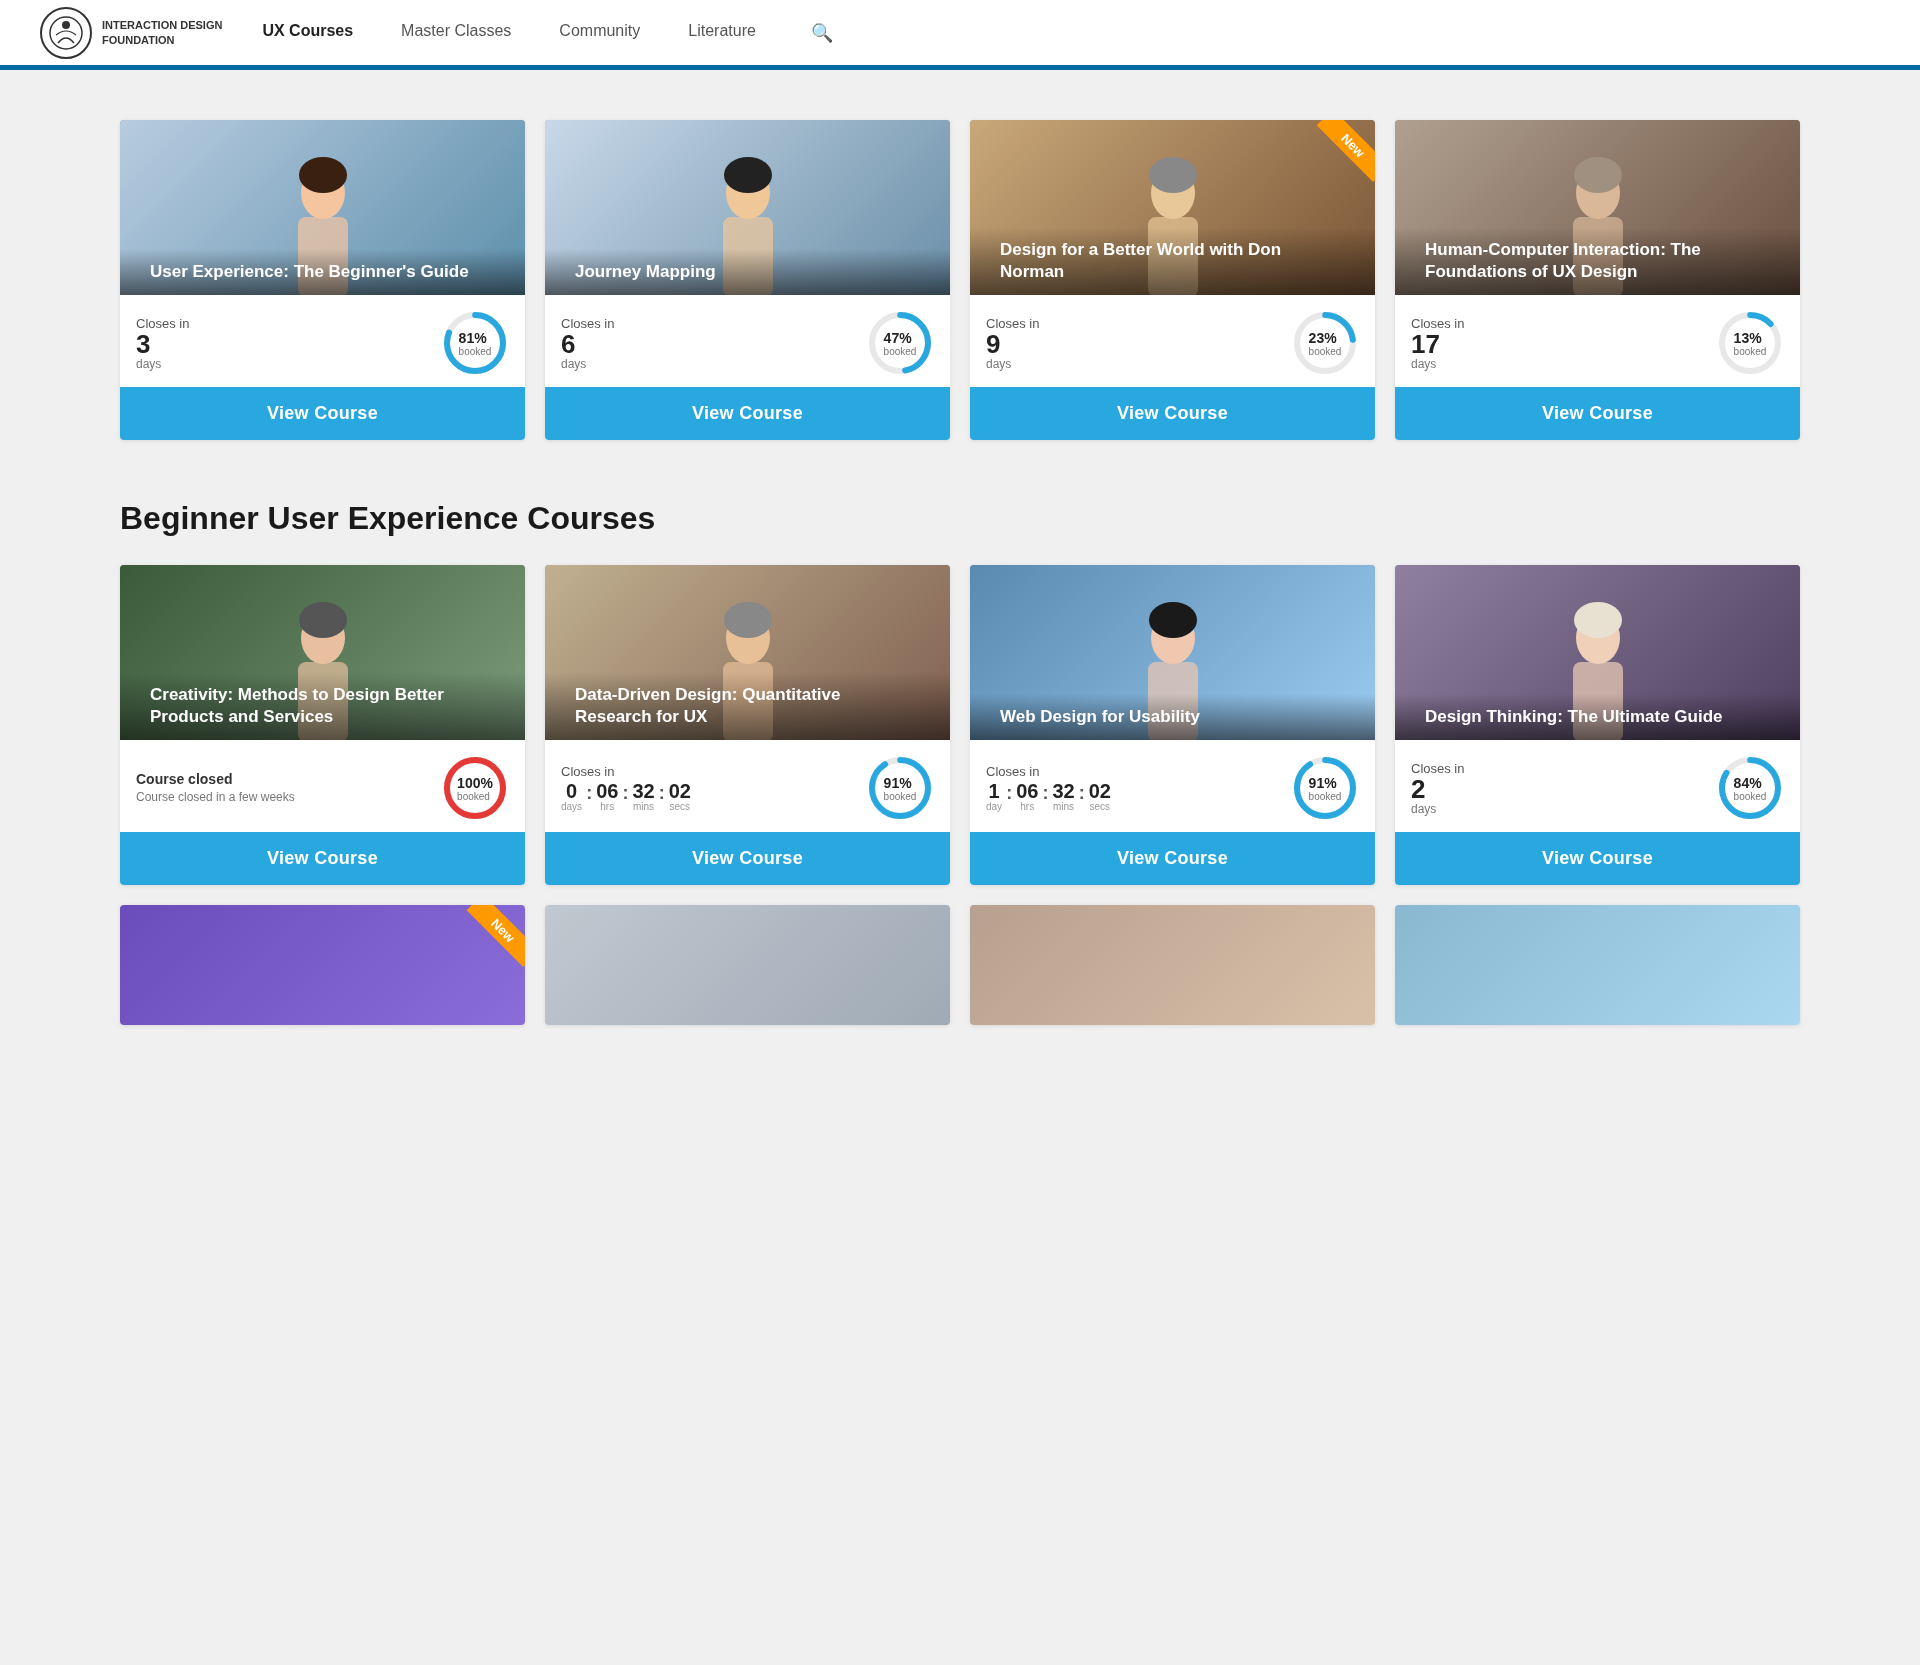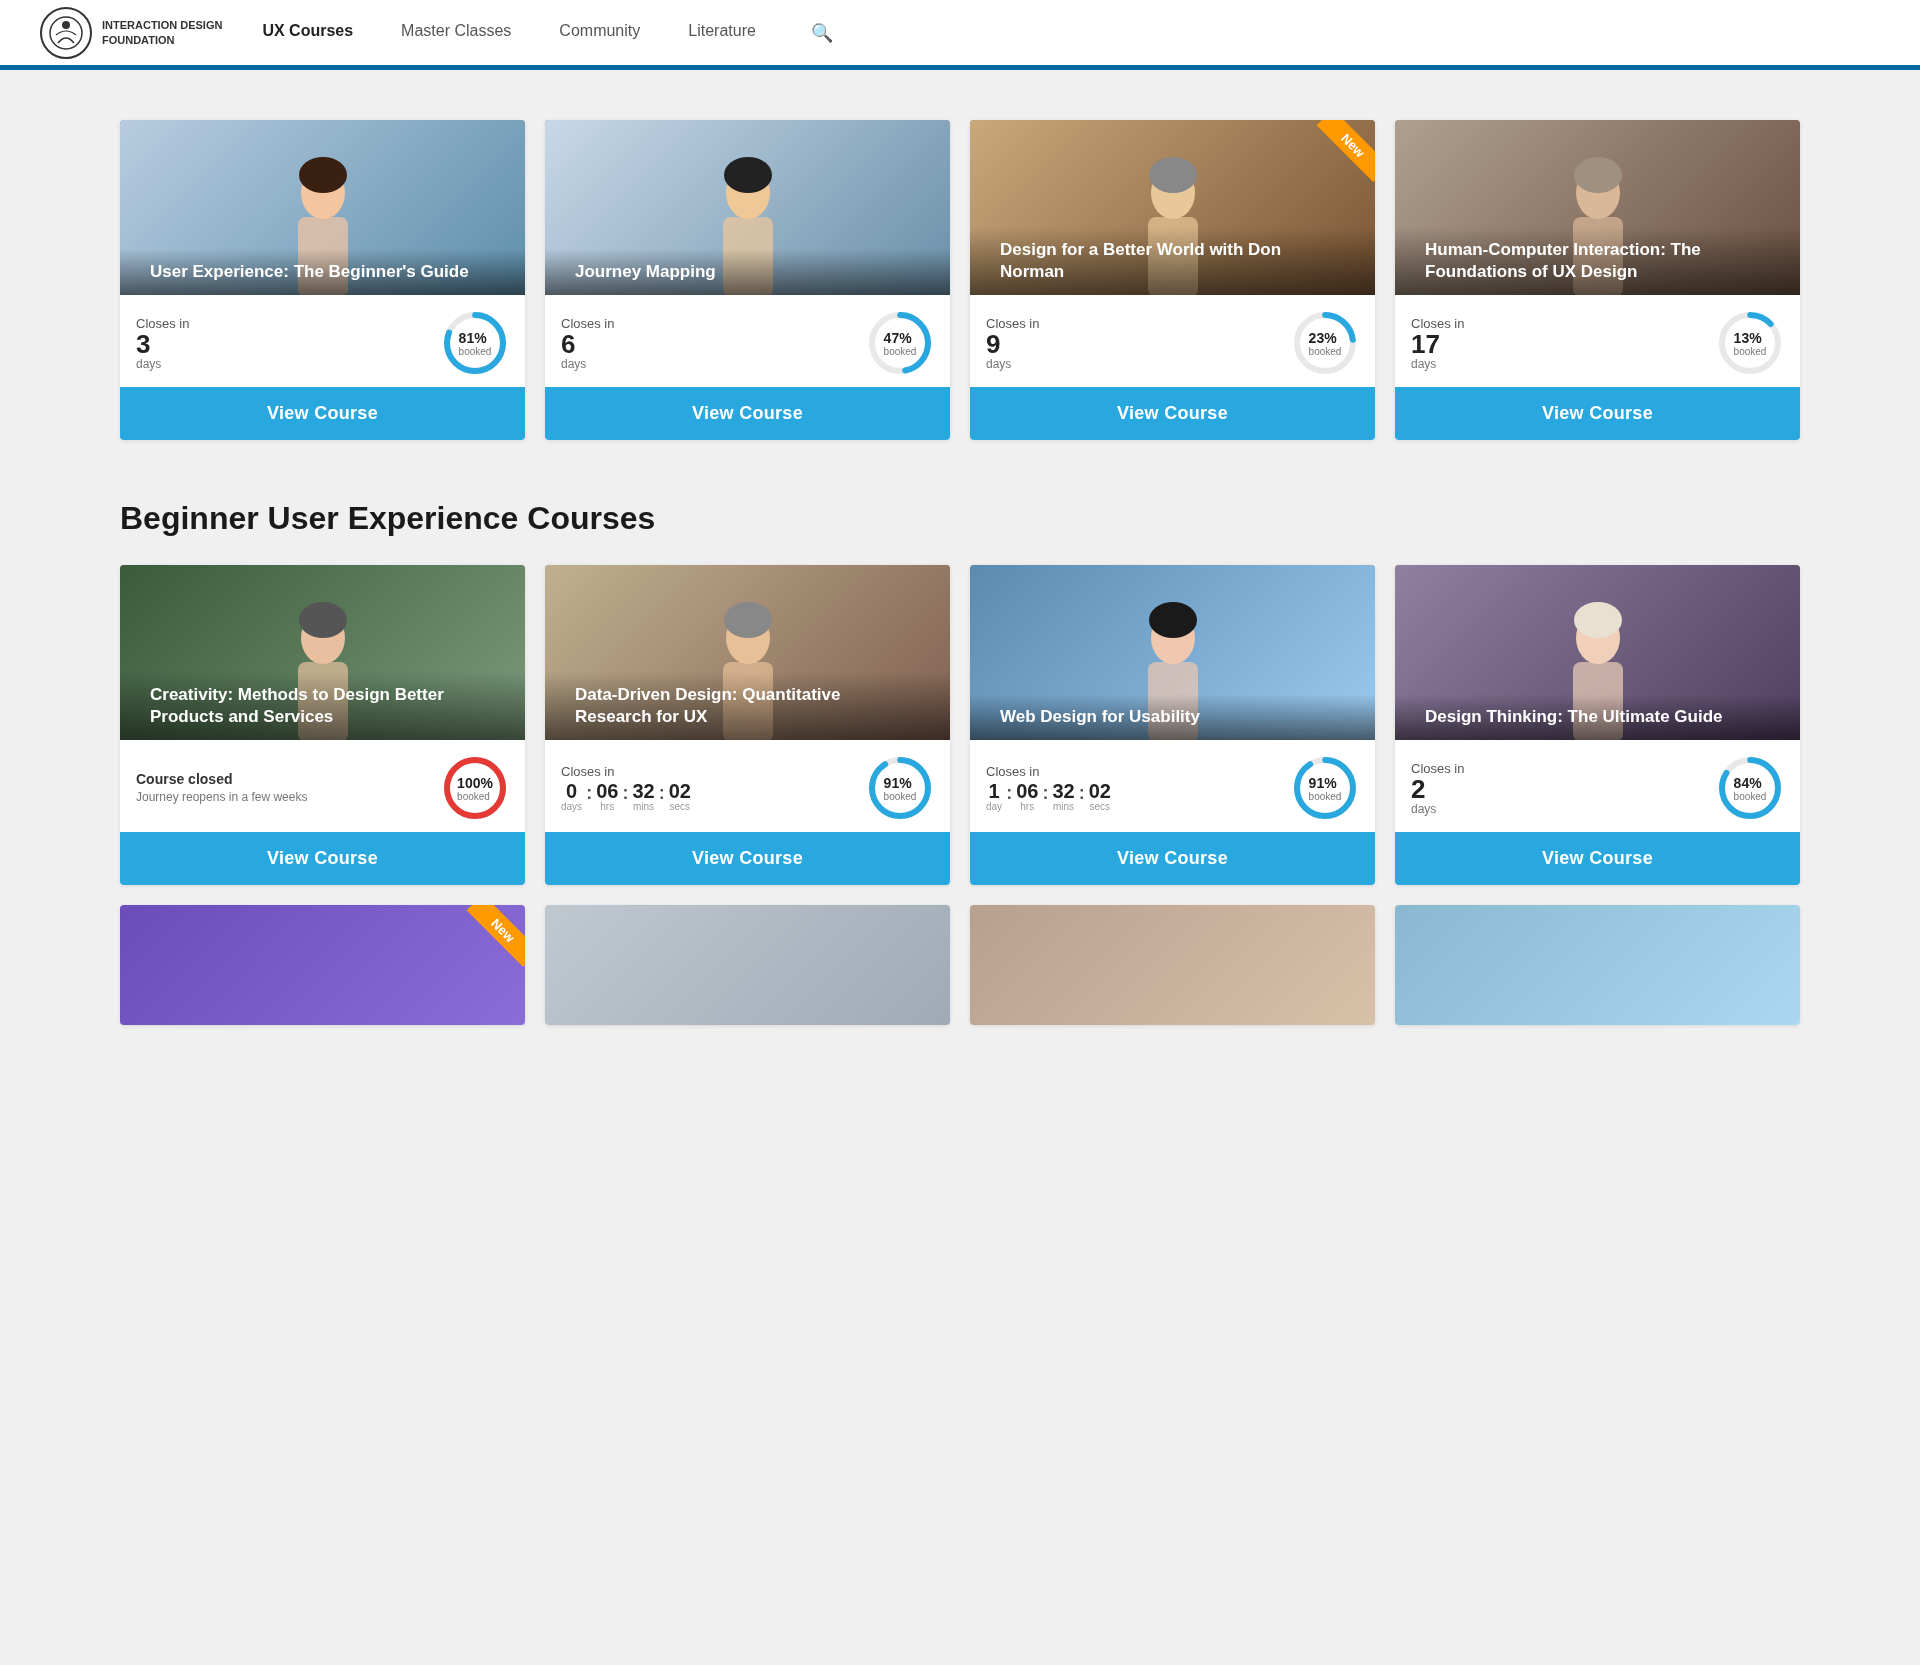--- a/index.html
+++ b/index.html
@@ -379,21 +379,21 @@
       <ellipse cx="45" cy="20" rx="24" ry="18" fill="#555"></ellipse>
       <rect x="20" y="62" width="50" height="80" rx="8" fill="#e8c0a0" opacity="0.7"></rect>
     </svg>
   </div>
 
       <div class="course-image-label">Creativity: Methods to Design Better Products and Services</div>
     </div>
     <div class="course-info">
       <div class="course-closed-block">
         <div class="course-closed-title">Course closed</div>
-        <div class="course-closed-sub">Journey reopens in a few weeks</div>
+        <div class="course-closed-sub">Course closed in a few weeks</div>
       </div>
       <div class="donut-wrap">
         <svg class="donut-svg" viewBox="0 0 68 68">
     <circle cx="34" cy="34" r="28" fill="none" stroke="#e8e8e8" stroke-width="6"></circle>
     <circle cx="34" cy="34" r="28" fill="none" stroke="#e53935" stroke-width="6" stroke-dasharray="175.92918860102841 0" stroke-dashoffset="43.982297150257104" stroke-linecap="round"></circle>
   </svg>
         <div class="donut-text">
           <div class="donut-pct">100%</div>
           <div class="donut-label">booked</div>
         </div>

